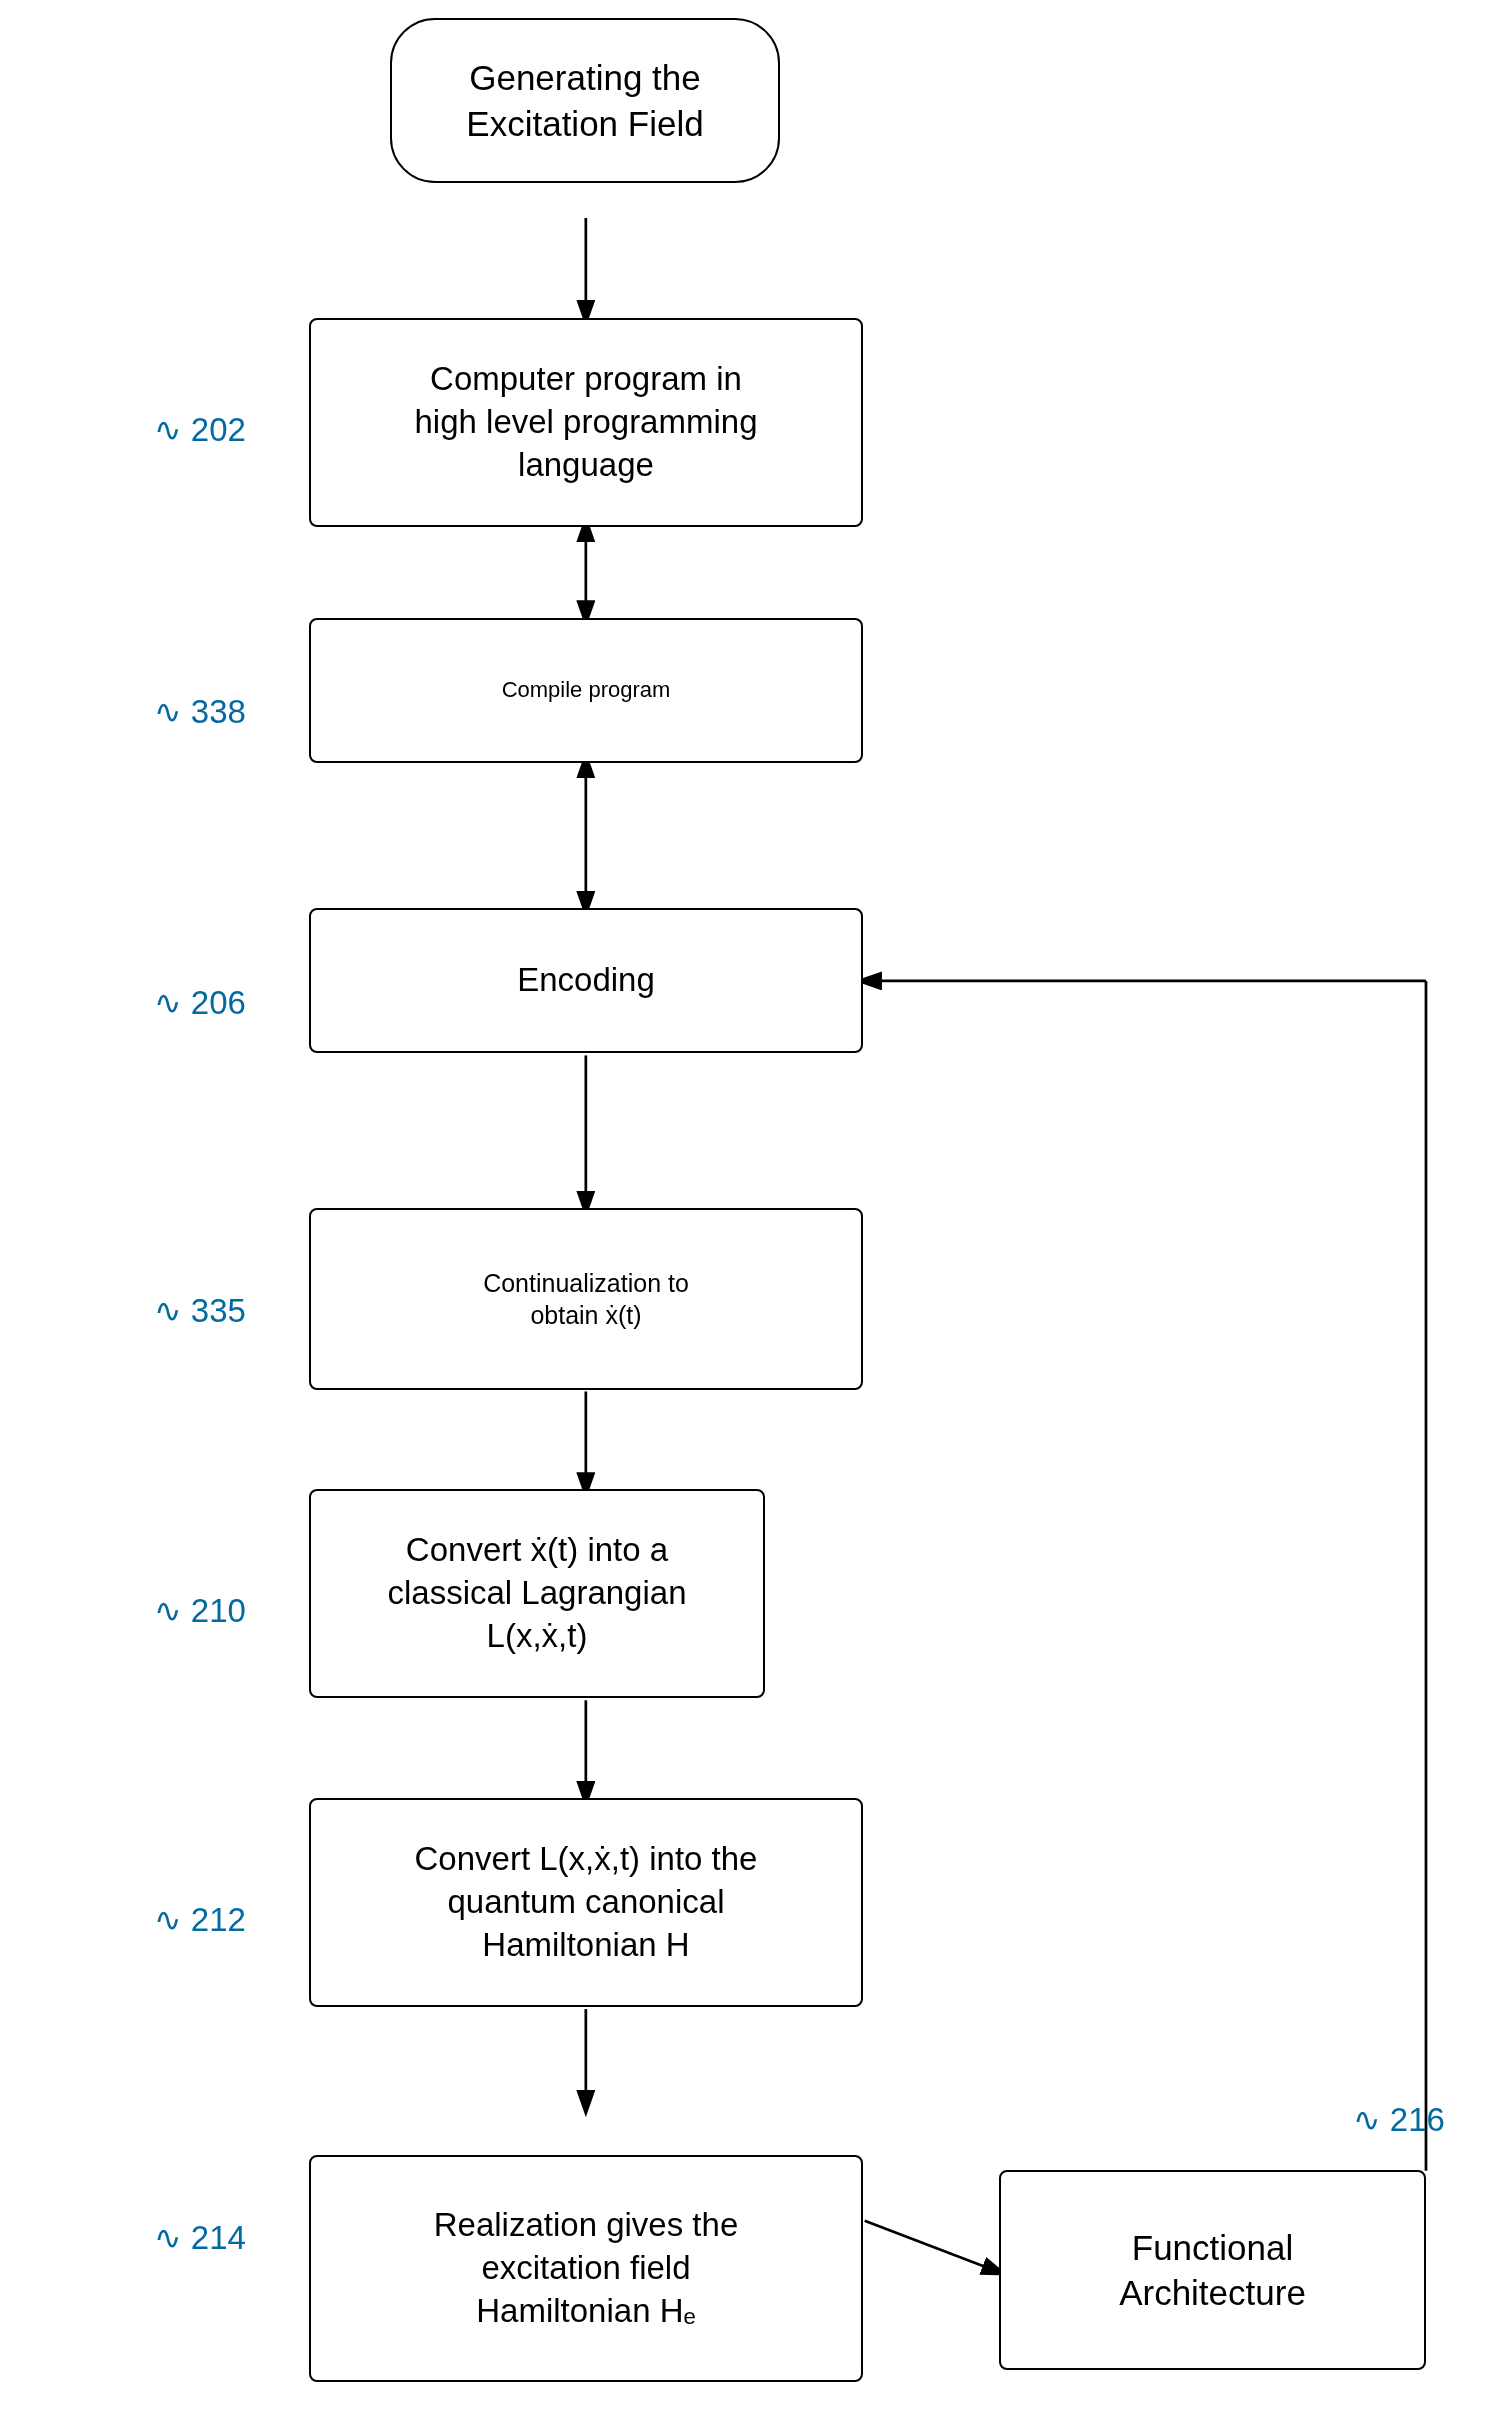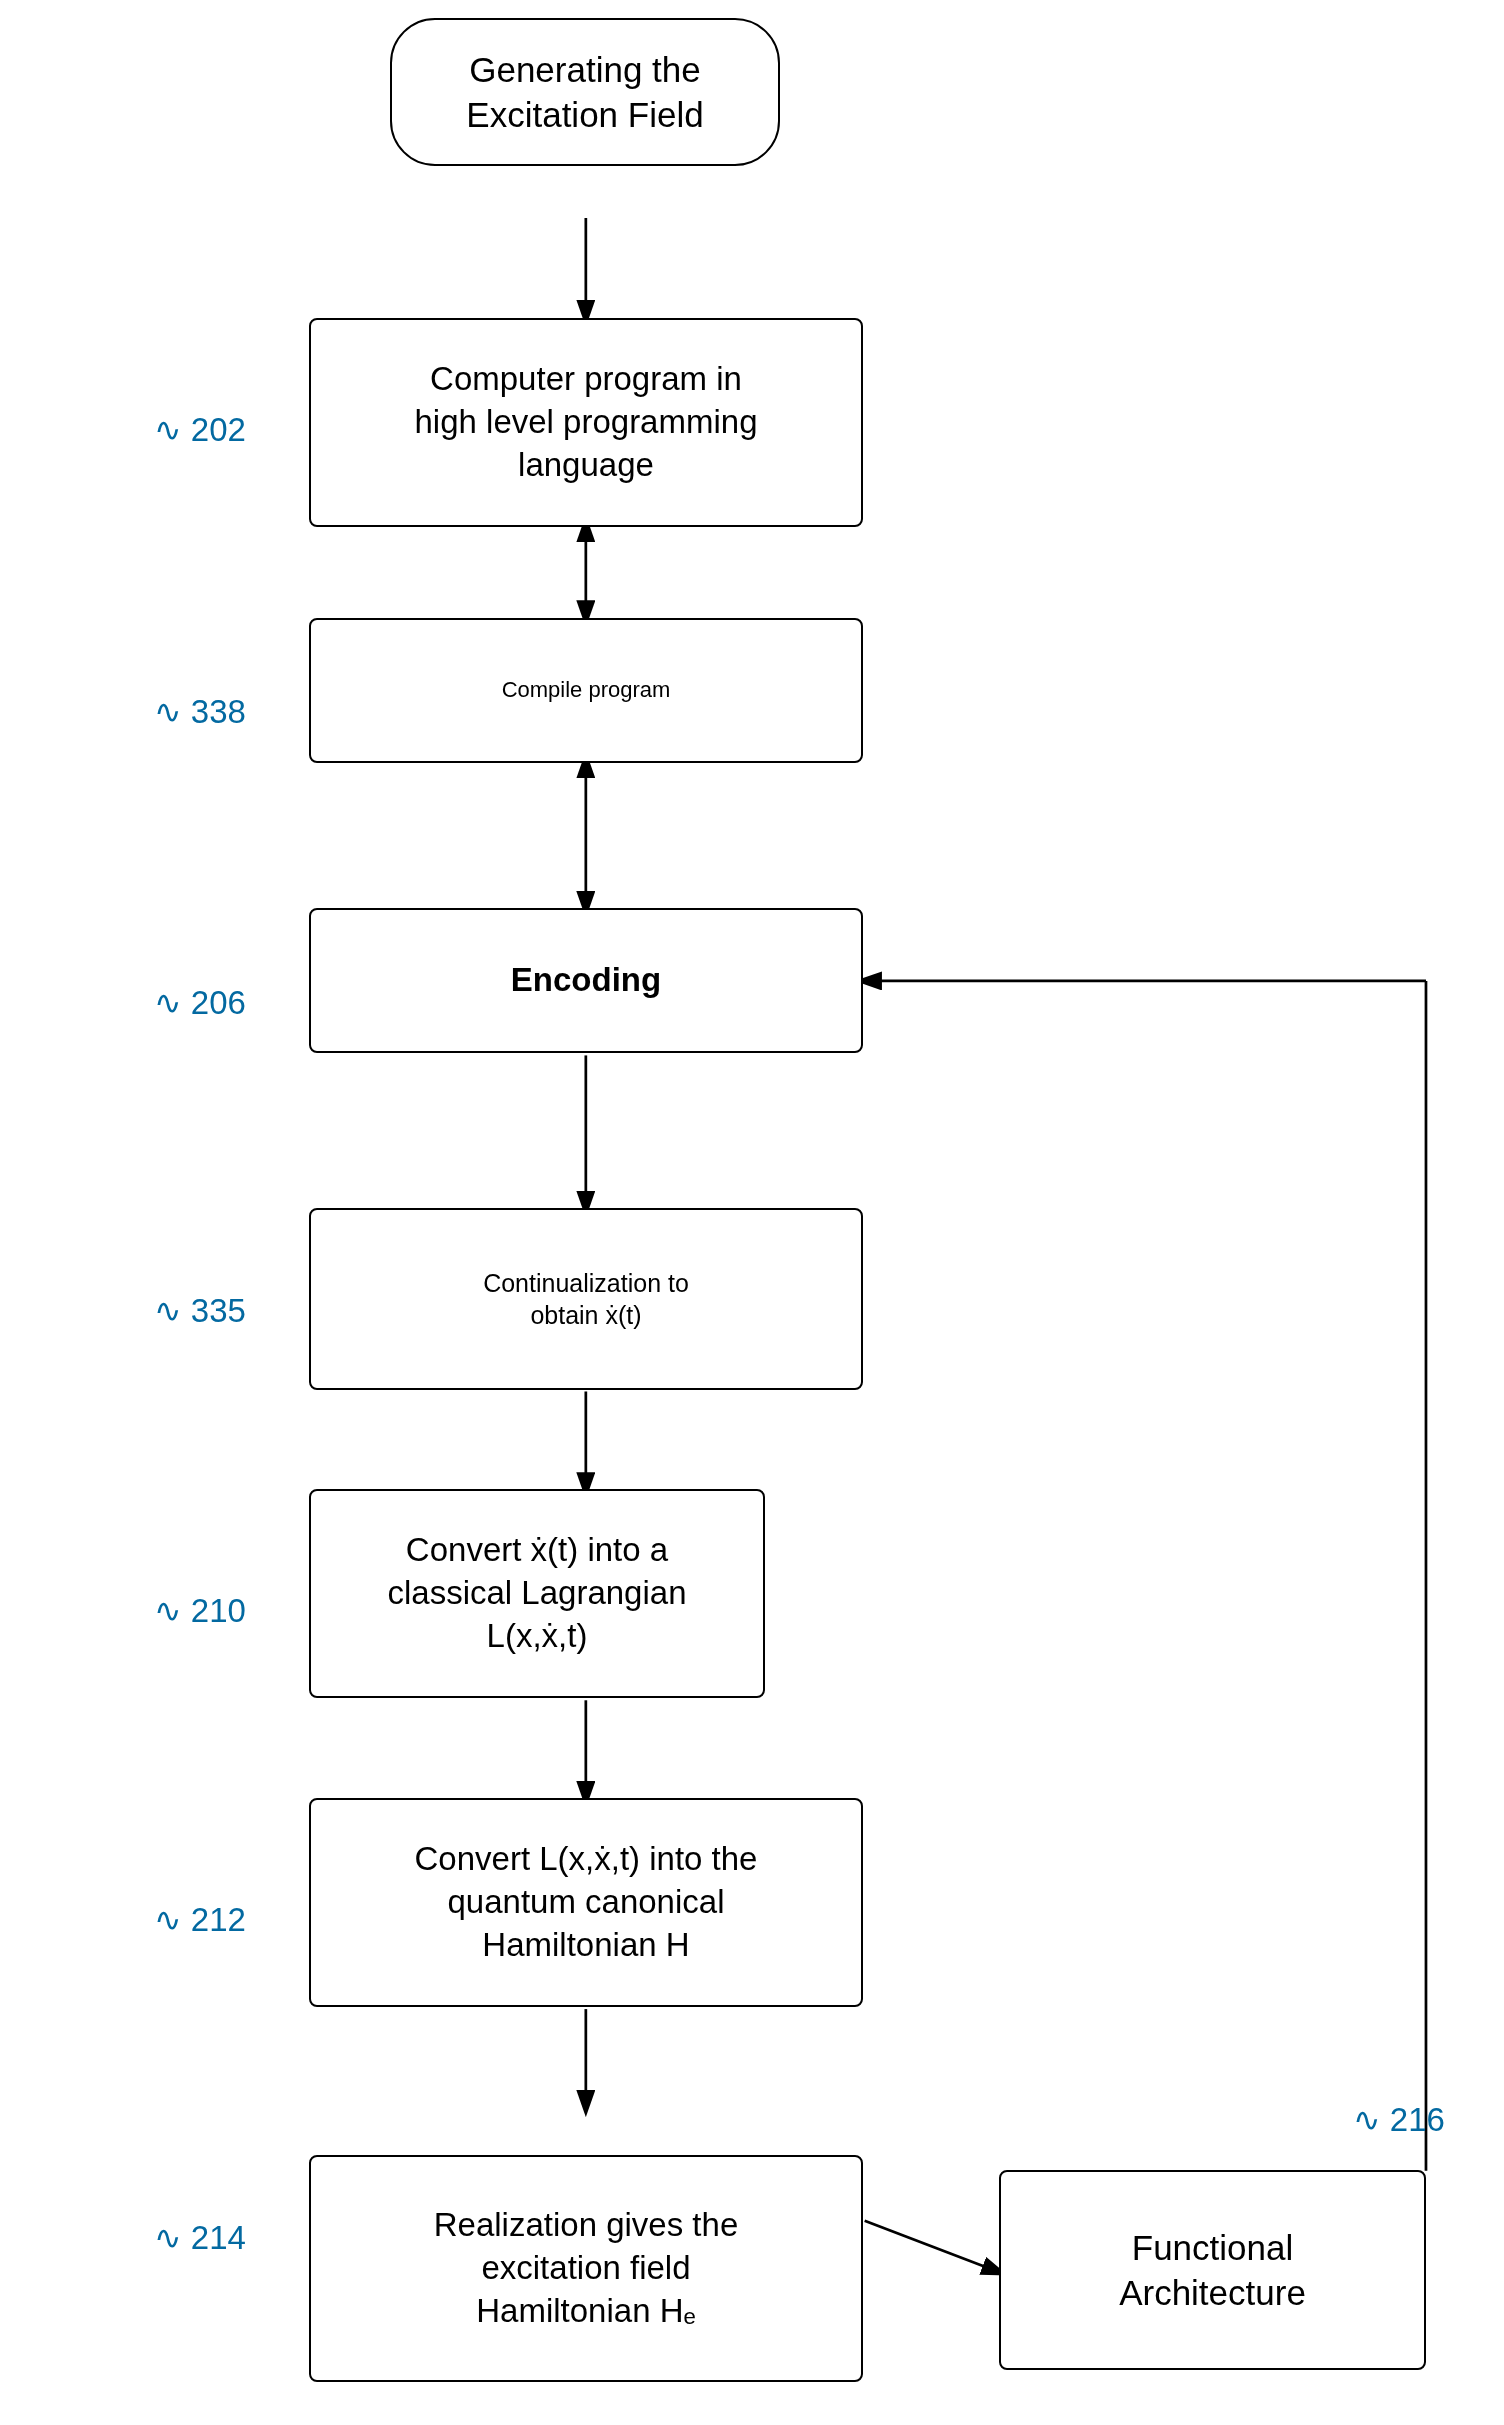--- a/index.html
+++ b/index.html
@@ -97,42 +97,42 @@
     <line x1="645" y1="2212" x2="645" y2="2316" stroke="#000" stroke-width="3" marker-end="url(#arrowhead-down)"></line>
 
     <line x1="952" y1="2445" x2="1096" y2="2500" stroke="#000" stroke-width="3" marker-end="url(#arrowhead-down)"></line>
 
     <line x1="1570" y1="2390" x2="1570" y2="1080" stroke="#000" stroke-width="3"></line>
 
     <line x1="1570" y1="1080" x2="956" y2="1080" stroke="#000" stroke-width="3" marker-end="url(#arrowhead-left)"></line>
 
   </svg>
 
-  <div class="shape rounded-rect" style="left:390px; top:18px; width:390px; height:148px;">
+  <div class="shape rounded-rect" style="left:390px; top:18px; width:390px; height:165px;">
     <span style="white-space:pre-line; font-size:35px;">Generating the
 Excitation Field</span>
   </div>
 
   <div class="shape rect" style="left:309px; top:318px; width:554px; height:209px;">
     <span style="white-space:pre-line; font-size:33px;">Computer program in
 high level programming
 language</span>
   </div>
   <div class="label-ref squig" style="left:154px; top:390px;">
     <span>202</span>
   </div>
 
   <div class="shape rect" style="left:309px; top:618px; width:554px; height:145px;">
     <span style="font-size:22px;">Compile program</span>
   </div>
   <div class="label-ref squig" style="left:154px; top:672px;">
     <span>338</span>
   </div>
 
-  <div class="shape rect" style="left:309px; top:908px; width:554px; height:145px;font-weight:bold;">
+  <div class="shape rect" style="left:309px; top:908px; width:554px; height:145px;">
     <span style="font-size:33px;">Encoding</span>
   </div>
   <div class="label-ref squig" style="left:154px; top:963px;">
     <span>206</span>
   </div>
 
   <div class="shape rect" style="left:309px; top:1208px; width:554px; height:182px;">
     <span style="white-space:pre-line; font-size:25px;">Continualization to
 obtain ẋ(t)</span>
   </div>

